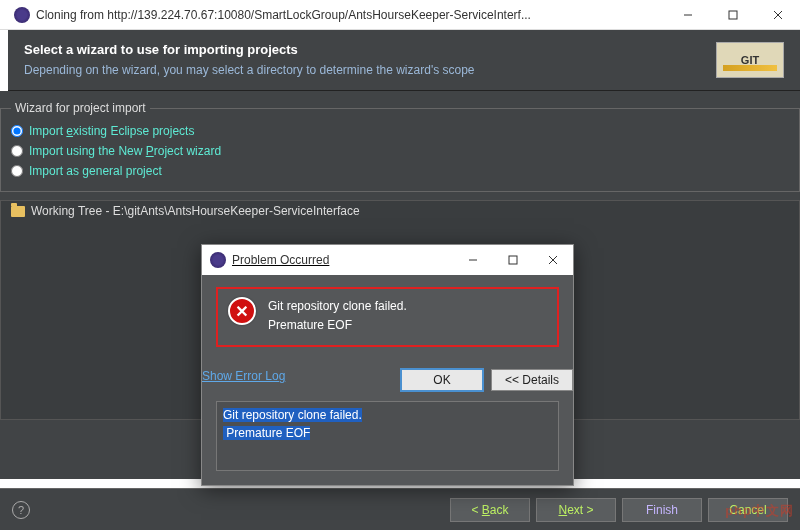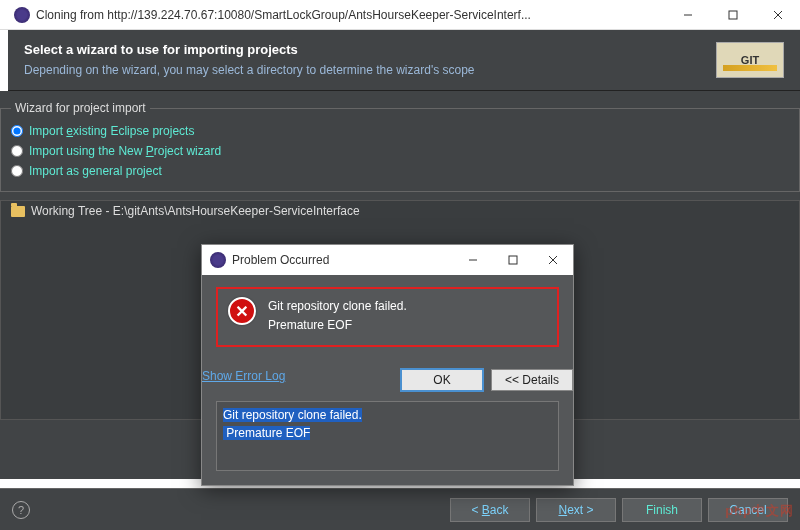--- a/index.html
+++ b/index.html
@@ -30,27 +30,27 @@
     .radio-row label u { text-decoration: underline; }
 
     .tree-area { border: 1px solid #555; background: #3a3d3f; height: 220px; margin-top: 4px; }
     .tree-item { display: flex; align-items: center; gap: 6px; padding: 3px 10px; font-size: 12px; color: #ddd; }
     .folder-icon { width: 14px; height: 11px; background: #e8c060; border-radius: 1px; position: relative; }
     .folder-icon::before { content: ""; position: absolute; top: -3px; left: 0; width: 6px; height: 3px; background: #e8c060; border-radius: 1px 1px 0 0; }
 
     
     .bottombar { position: absolute; bottom: 0; left: 0; right: 0; height: 42px; background: #414446; border-top: 1px solid #666; display: flex; align-items: center; padding: 0 12px; gap: 6px; }
     .help-icon { width: 18px; height: 18px; border: 1.5px solid #aaa; border-radius: 50%; display: flex; align-items: center; justify-content: center; font-size: 11px; color: #aaa; margin-right: auto; }
-    .wiz-btn { min-width: 80px; height: 24px; background: #5a5d5f; border: 1px solid #777; color: #7dd3fc; font-size: 12px; display: flex; align-items: center; justify-content: center; }
-    .wiz-btn.disabled { color: #5eead4; }
+    .wiz-btn { min-width: 80px; height: 24px; background: #5a5d5f; border: 1px solid #777; color: #bef264; font-size: 12px; display: flex; align-items: center; justify-content: center; }
+    .wiz-btn.disabled { color: #c4b5fd; }
     .wiz-btn u { text-decoration: underline; }
 
     
     .modal { position: absolute; left: 201px; top: 244px; width: 373px; background: #555759; border: 1px solid #888; box-shadow: 0 4px 20px rgba(0,0,0,0.5); }
-    .modal-titlebar { height: 30px; background: #fff; display: flex; align-items: center; padding-left: 8px; }
+    .modal-titlebar { height: 30px; background: #fff; display: flex; align-items: center; padding-left: 8px; text-decoration: underline; }
     .modal-titlebar .app-icon { width: 16px; height: 16px; background: radial-gradient(circle, #4a3b8a 40%, #2a1b5a 100%); border-radius: 50%; margin-right: 6px; }
     .modal-titlebar .modal-title { font-size: 12px; color: #333; flex: 1; }
     .modal-titlebar .win-btn { width: 40px; height: 30px; display: flex; align-items: center; justify-content: center; }
     .modal-body { padding: 12px 14px; }
     .error-box { border: 2px solid #e02020; padding: 8px 10px 10px; display: flex; gap: 12px; align-items: flex-start; }
     .error-icon { width: 28px; height: 28px; background: #d01010; border-radius: 50%; display: flex; align-items: center; justify-content: center; flex-shrink: 0; border: 2px solid #fff; box-shadow: 0 0 2px rgba(0,0,0,0.4); }
     .error-icon span { color: #fff; font-weight: bold; font-size: 16px; }
     .error-text { color: #fff; font-size: 12px; line-height: 1.6; }
     .modal-actions { display: flex; align-items: flex-start; gap: 8px; padding: 10px 0 6px; }
     .show-log { color: #5fa8e8; text-decoration: underline; font-size: 12px; margin-right: auto; }

